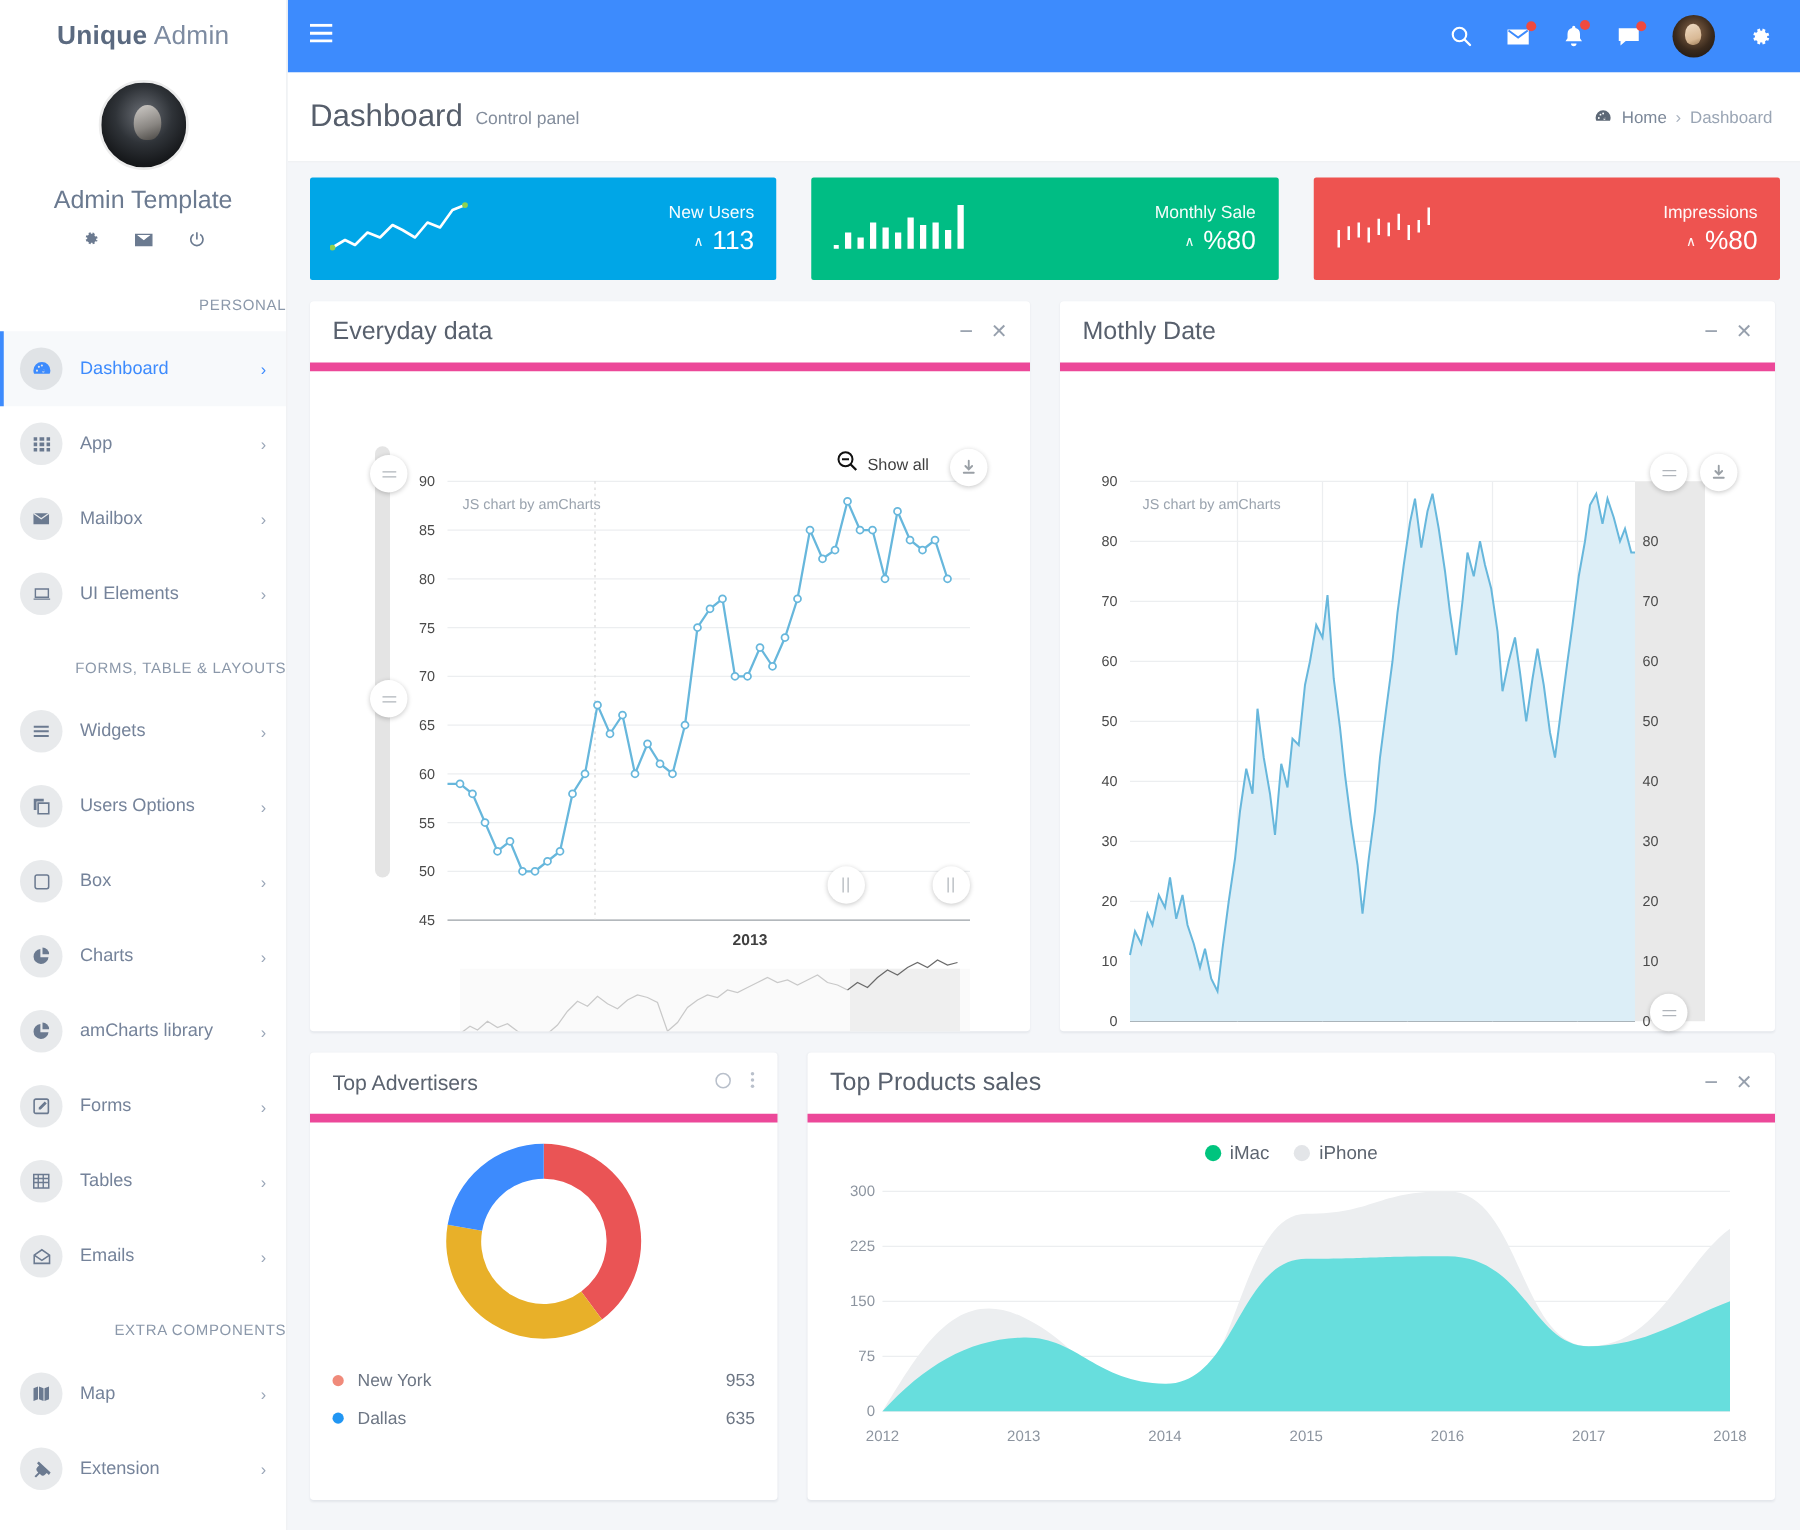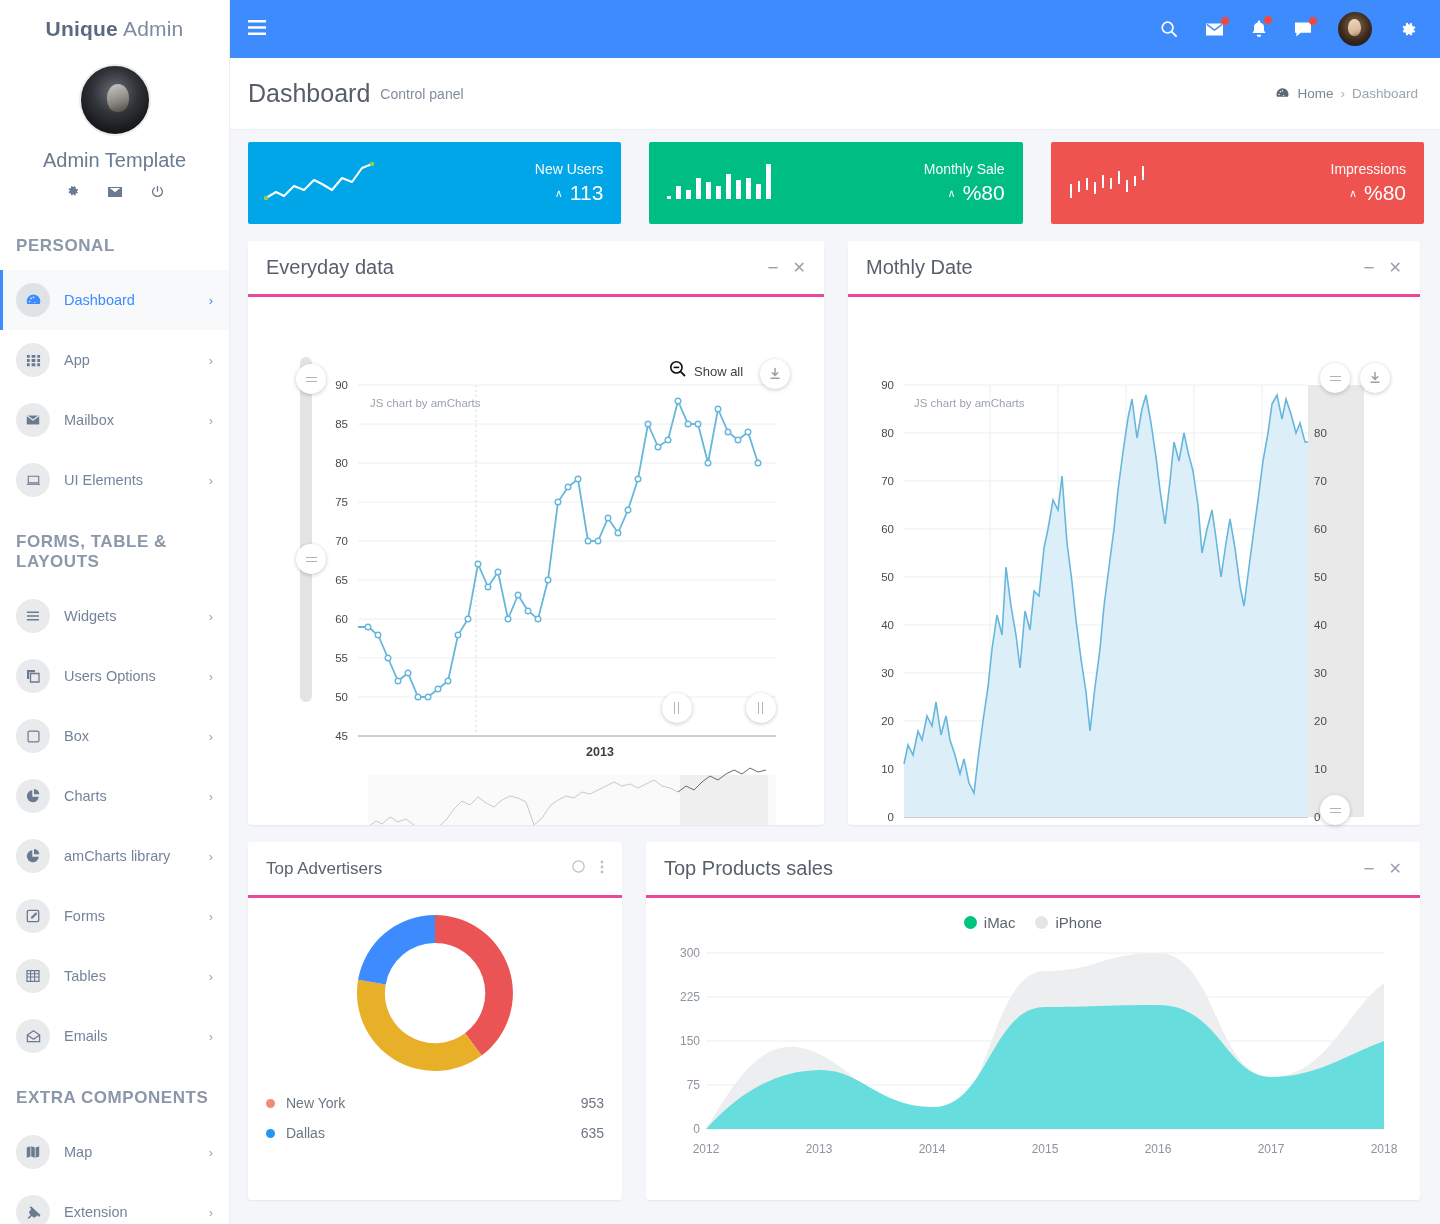--- a/index.html
+++ b/index.html
@@ -37,22 +37,22 @@
   }
   .profile-name {
     margin-top: 13px; font-size: 20px; color: #6b7a90;
   }
   .profile-actions {
     margin-top: 12px; display: flex; justify-content: center; gap: 27px;
   }
   .profile-actions svg { fill: #6b7a90; }
 
   .nav-section {
-    font-size: 17px; font-weight: bold; color: #8b98aa;
-    letter-spacing: .55px; padding: 22px 0 14px 16px;
+    font-size: 12px; font-weight: normal; color: #8b98aa;
+    letter-spacing: .55px; padding: 22px 0 14px 16px; text-align: right;
   }
   .nav-item {
     display: flex; align-items: center; height: 60px;
     padding: 0 16px; position: relative; cursor: pointer;
   }
   .nav-item .ic {
     width: 34px; height: 34px; flex: 0 0 34px; border-radius: 50%;
     background: #e8eaec; display: flex; align-items: center; justify-content: center;
   }
   .nav-item .ic svg { fill: #6b7a90; }
@@ -129,21 +129,21 @@
   .caret { font-size: 11px; opacity: .95; }
 
   
   .row { display: flex; gap: 24px; margin-top: 17px; }
   .panel {
     background: #fff; border-radius: 3px;
     box-shadow: 0 1px 2px rgba(20,30,50,.07);
   }
   .panel-head {
     height: 56px; display: flex; align-items: center;
-    padding: 0 18px; border-bottom: 3px solid #ec4899;
+    padding: 0 18px; border-bottom: 7px solid #ec4899;
   }
   .panel-head h2 {
     font-size: 20px; font-weight: normal; color: #58606d;
   }
   .panel-head.small h2 { font-size: 17px; color: #5b636f; }
   .panel-tools { margin-left: auto; display: flex; align-items: center; gap: 14px; }
   .tool { cursor: pointer; color: #97a0ad; font-size: 16px; line-height: 1; }
   .tool.min { font-size: 19px; }
 
   

